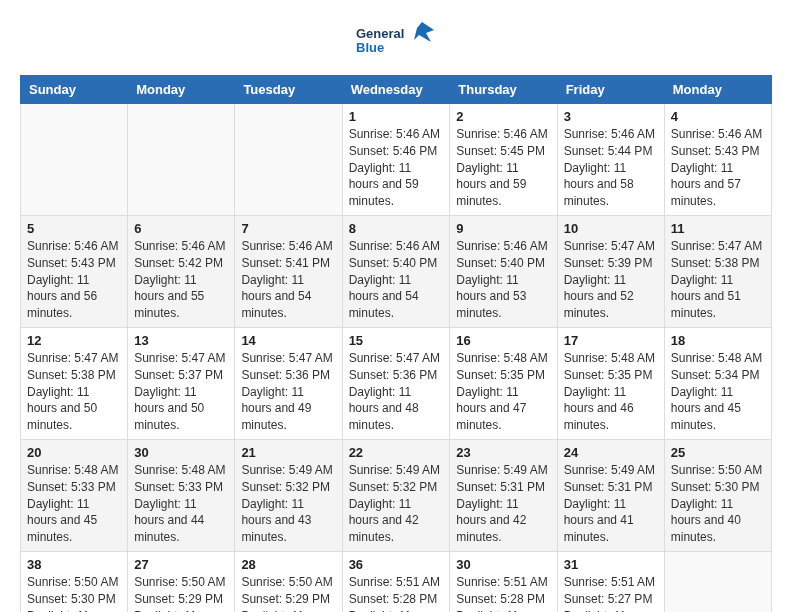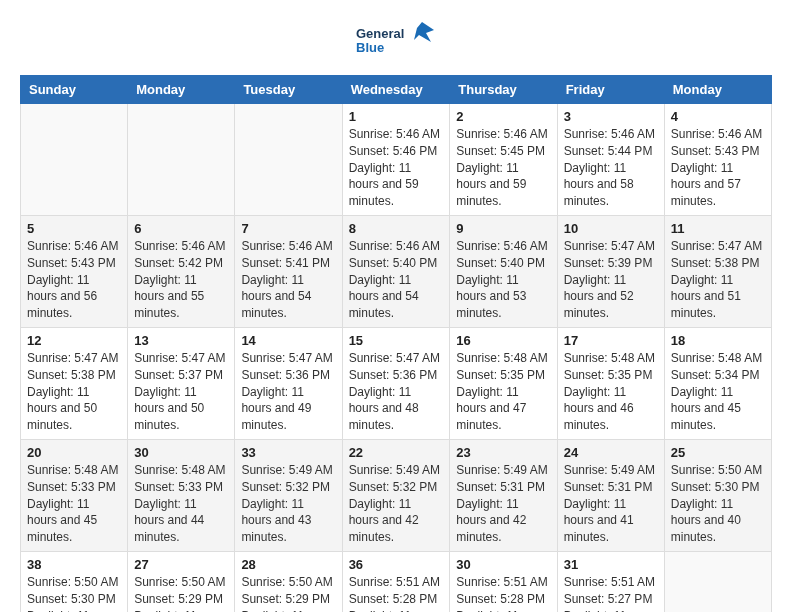--- a/index.html
+++ b/index.html
@@ -191,21 +191,21 @@
       <tr class="row-shaded">
         <td>
           <span class="day-num">20</span>
           <div class="day-info">Sunrise: 5:48 AM<br>Sunset: 5:33 PM<br>Daylight: 11 hours and 45 minutes.</div>
         </td>
         <td>
           <span class="day-num">30</span>
           <div class="day-info">Sunrise: 5:48 AM<br>Sunset: 5:33 PM<br>Daylight: 11 hours and 44 minutes.</div>
         </td>
         <td>
-          <span class="day-num">33</span>
+          <span class="day-num">21</span>
           <div class="day-info">Sunrise: 5:49 AM<br>Sunset: 5:32 PM<br>Daylight: 11 hours and 43 minutes.</div>
         </td>
         <td>
           <span class="day-num">22</span>
           <div class="day-info">Sunrise: 5:49 AM<br>Sunset: 5:32 PM<br>Daylight: 11 hours and 42 minutes.</div>
         </td>
         <td>
           <span class="day-num">23</span>
           <div class="day-info">Sunrise: 5:49 AM<br>Sunset: 5:31 PM<br>Daylight: 11 hours and 42 minutes.</div>
         </td>

